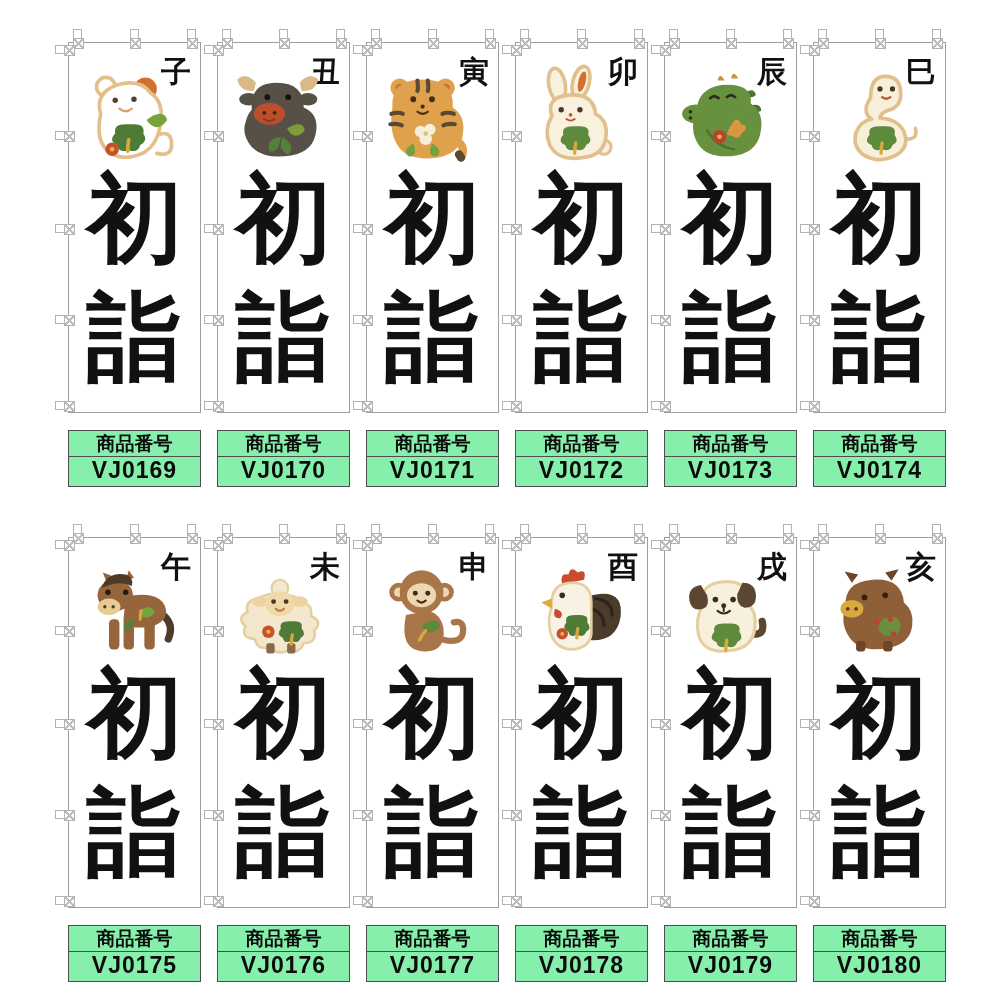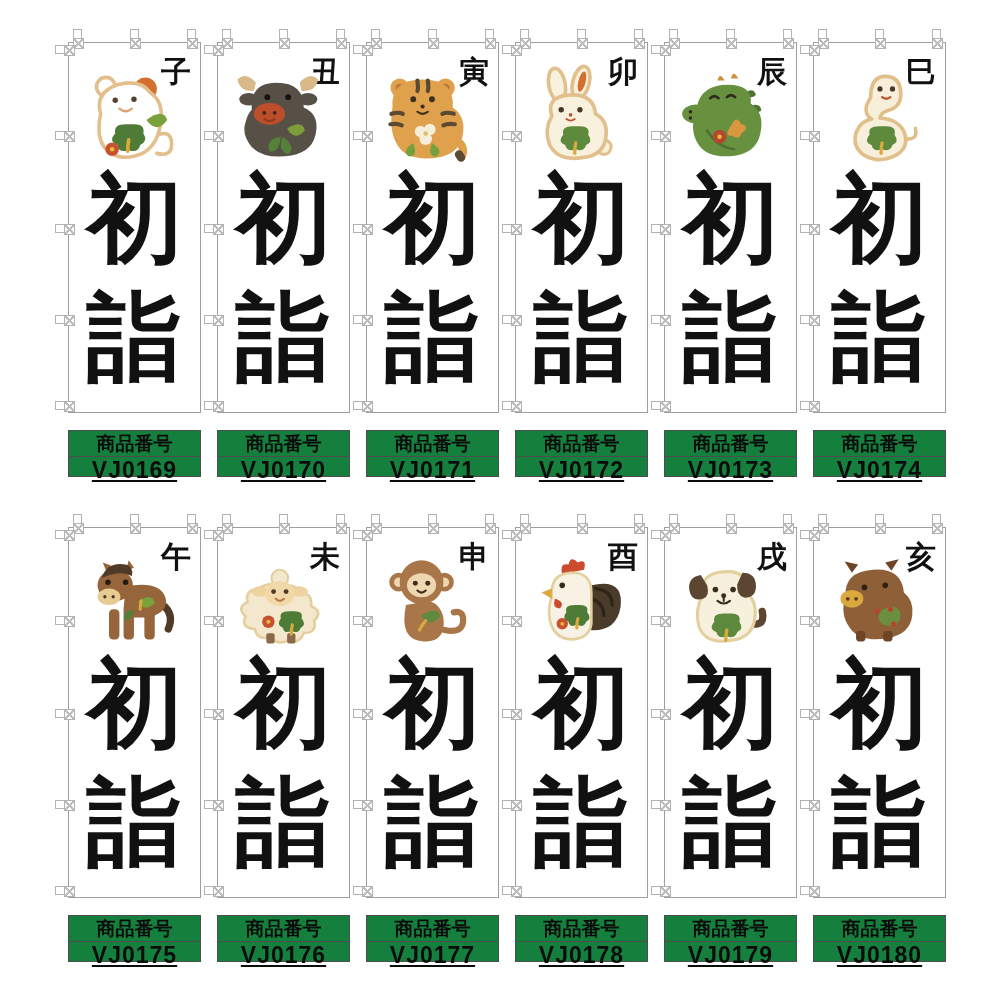--- a/index.html
+++ b/index.html
@@ -27,27 +27,27 @@
   .ll.p4{top:calc(75% - 5px)}.ll.p5{bottom:2px}
   .zodiac{position:absolute;top:14px;right:9px;font-size:30px;line-height:1;
     font-weight:bold;color:#111;font-family:"DejaVu Serif",serif;}
   .animal{position:absolute;top:20px;left:50%;transform:translateX(-53%);
     width:104px;height:110px;}
   .animal svg{width:100%;height:100%;display:block;}
   .kanji{position:absolute;left:0;width:100%;text-align:center;font-size:96px;
     line-height:1;font-weight:bold;color:#111;font-family:"DejaVu Serif",serif;}
   .k1{top:128px;}
   .k2{top:246px;}
-  .codebox{margin-top:17px;width:133px;height:47px;background:#15803d;
+  .codebox{margin-top:17px;width:133px;height:57px;background:#86efac;
     border:1.5px solid #4d4d4d;}
   .codehead{height:26px;border-bottom:1.5px solid #4d4d4d;text-align:center;
     font-size:19px;line-height:25px;font-weight:bold;color:#0c0c0c;}
   .codeval{height:27px;text-align:center;font-size:23px;line-height:27px;
     font-weight:bold;letter-spacing:1px;color:#0c0c0c;
-    font-family:"Liberation Sans",sans-serif;text-decoration:underline;}
+    font-family:"Liberation Sans",sans-serif;}
 </style>
 </head>
 <body>
 
 <div class="sheet">
   <div class="row row1">
       <div class="cell">
     <div class="banner">
       <i class="loop lt t1"></i>
       <i class="loop lt t2"></i>

